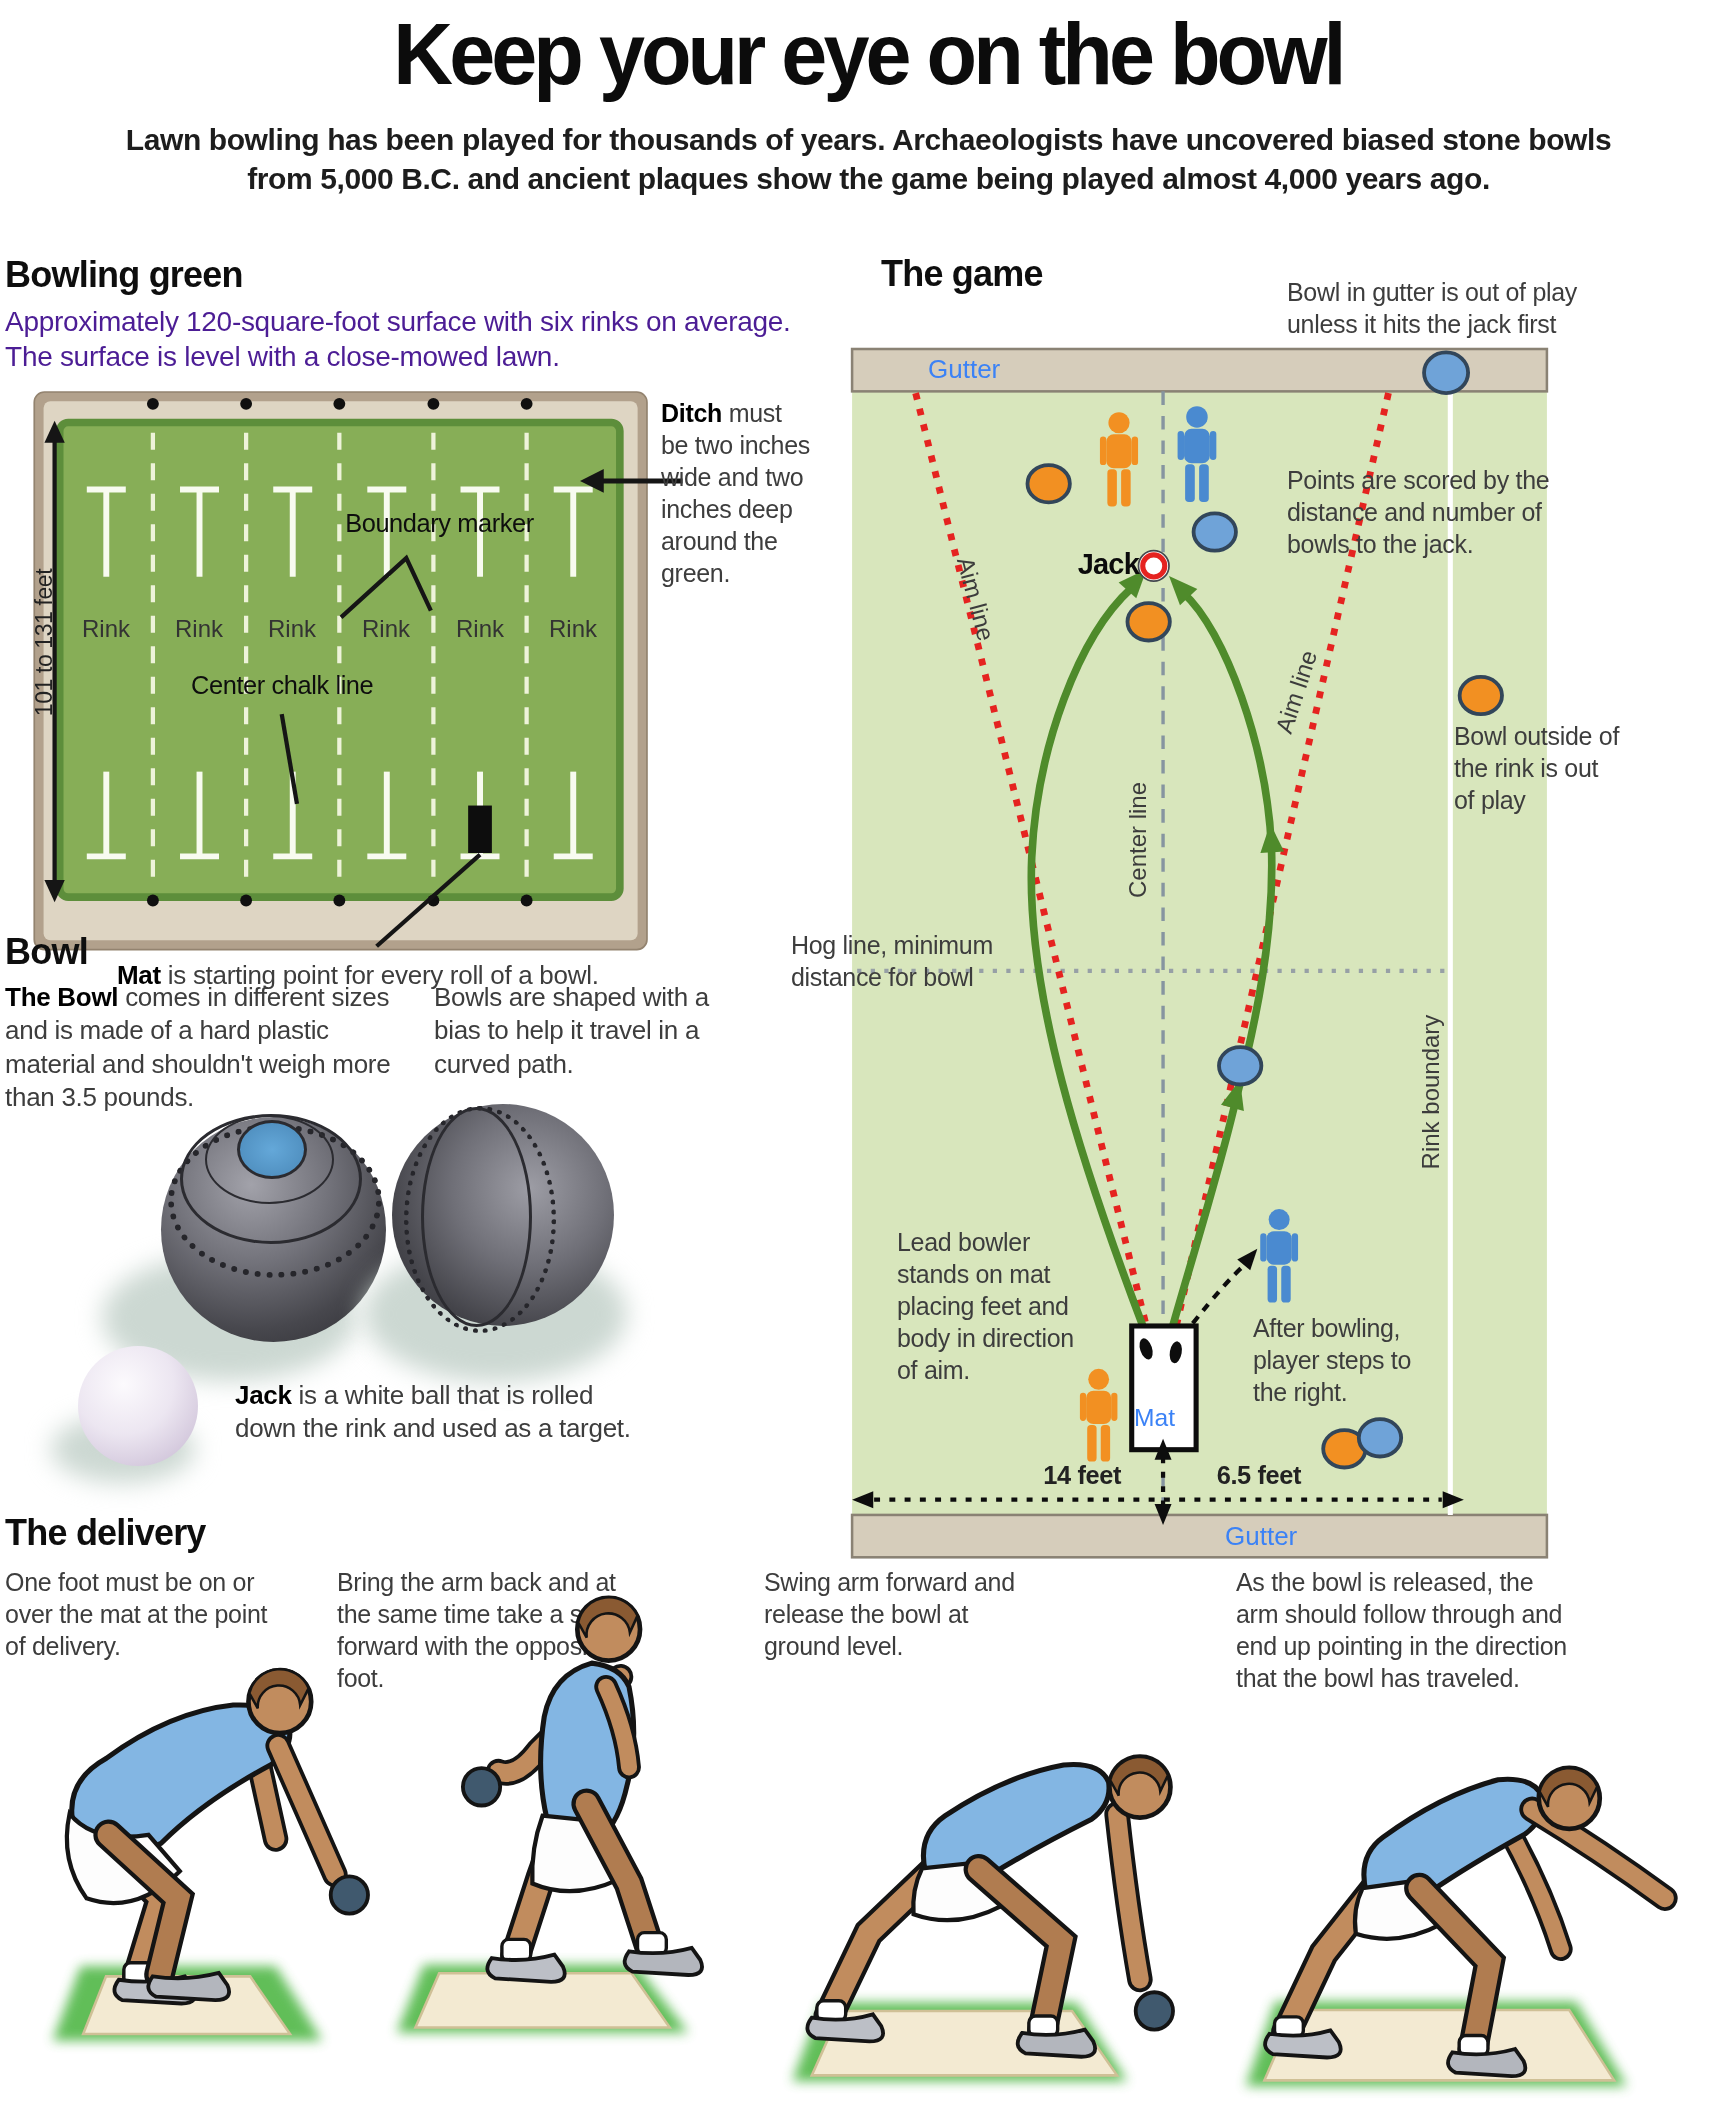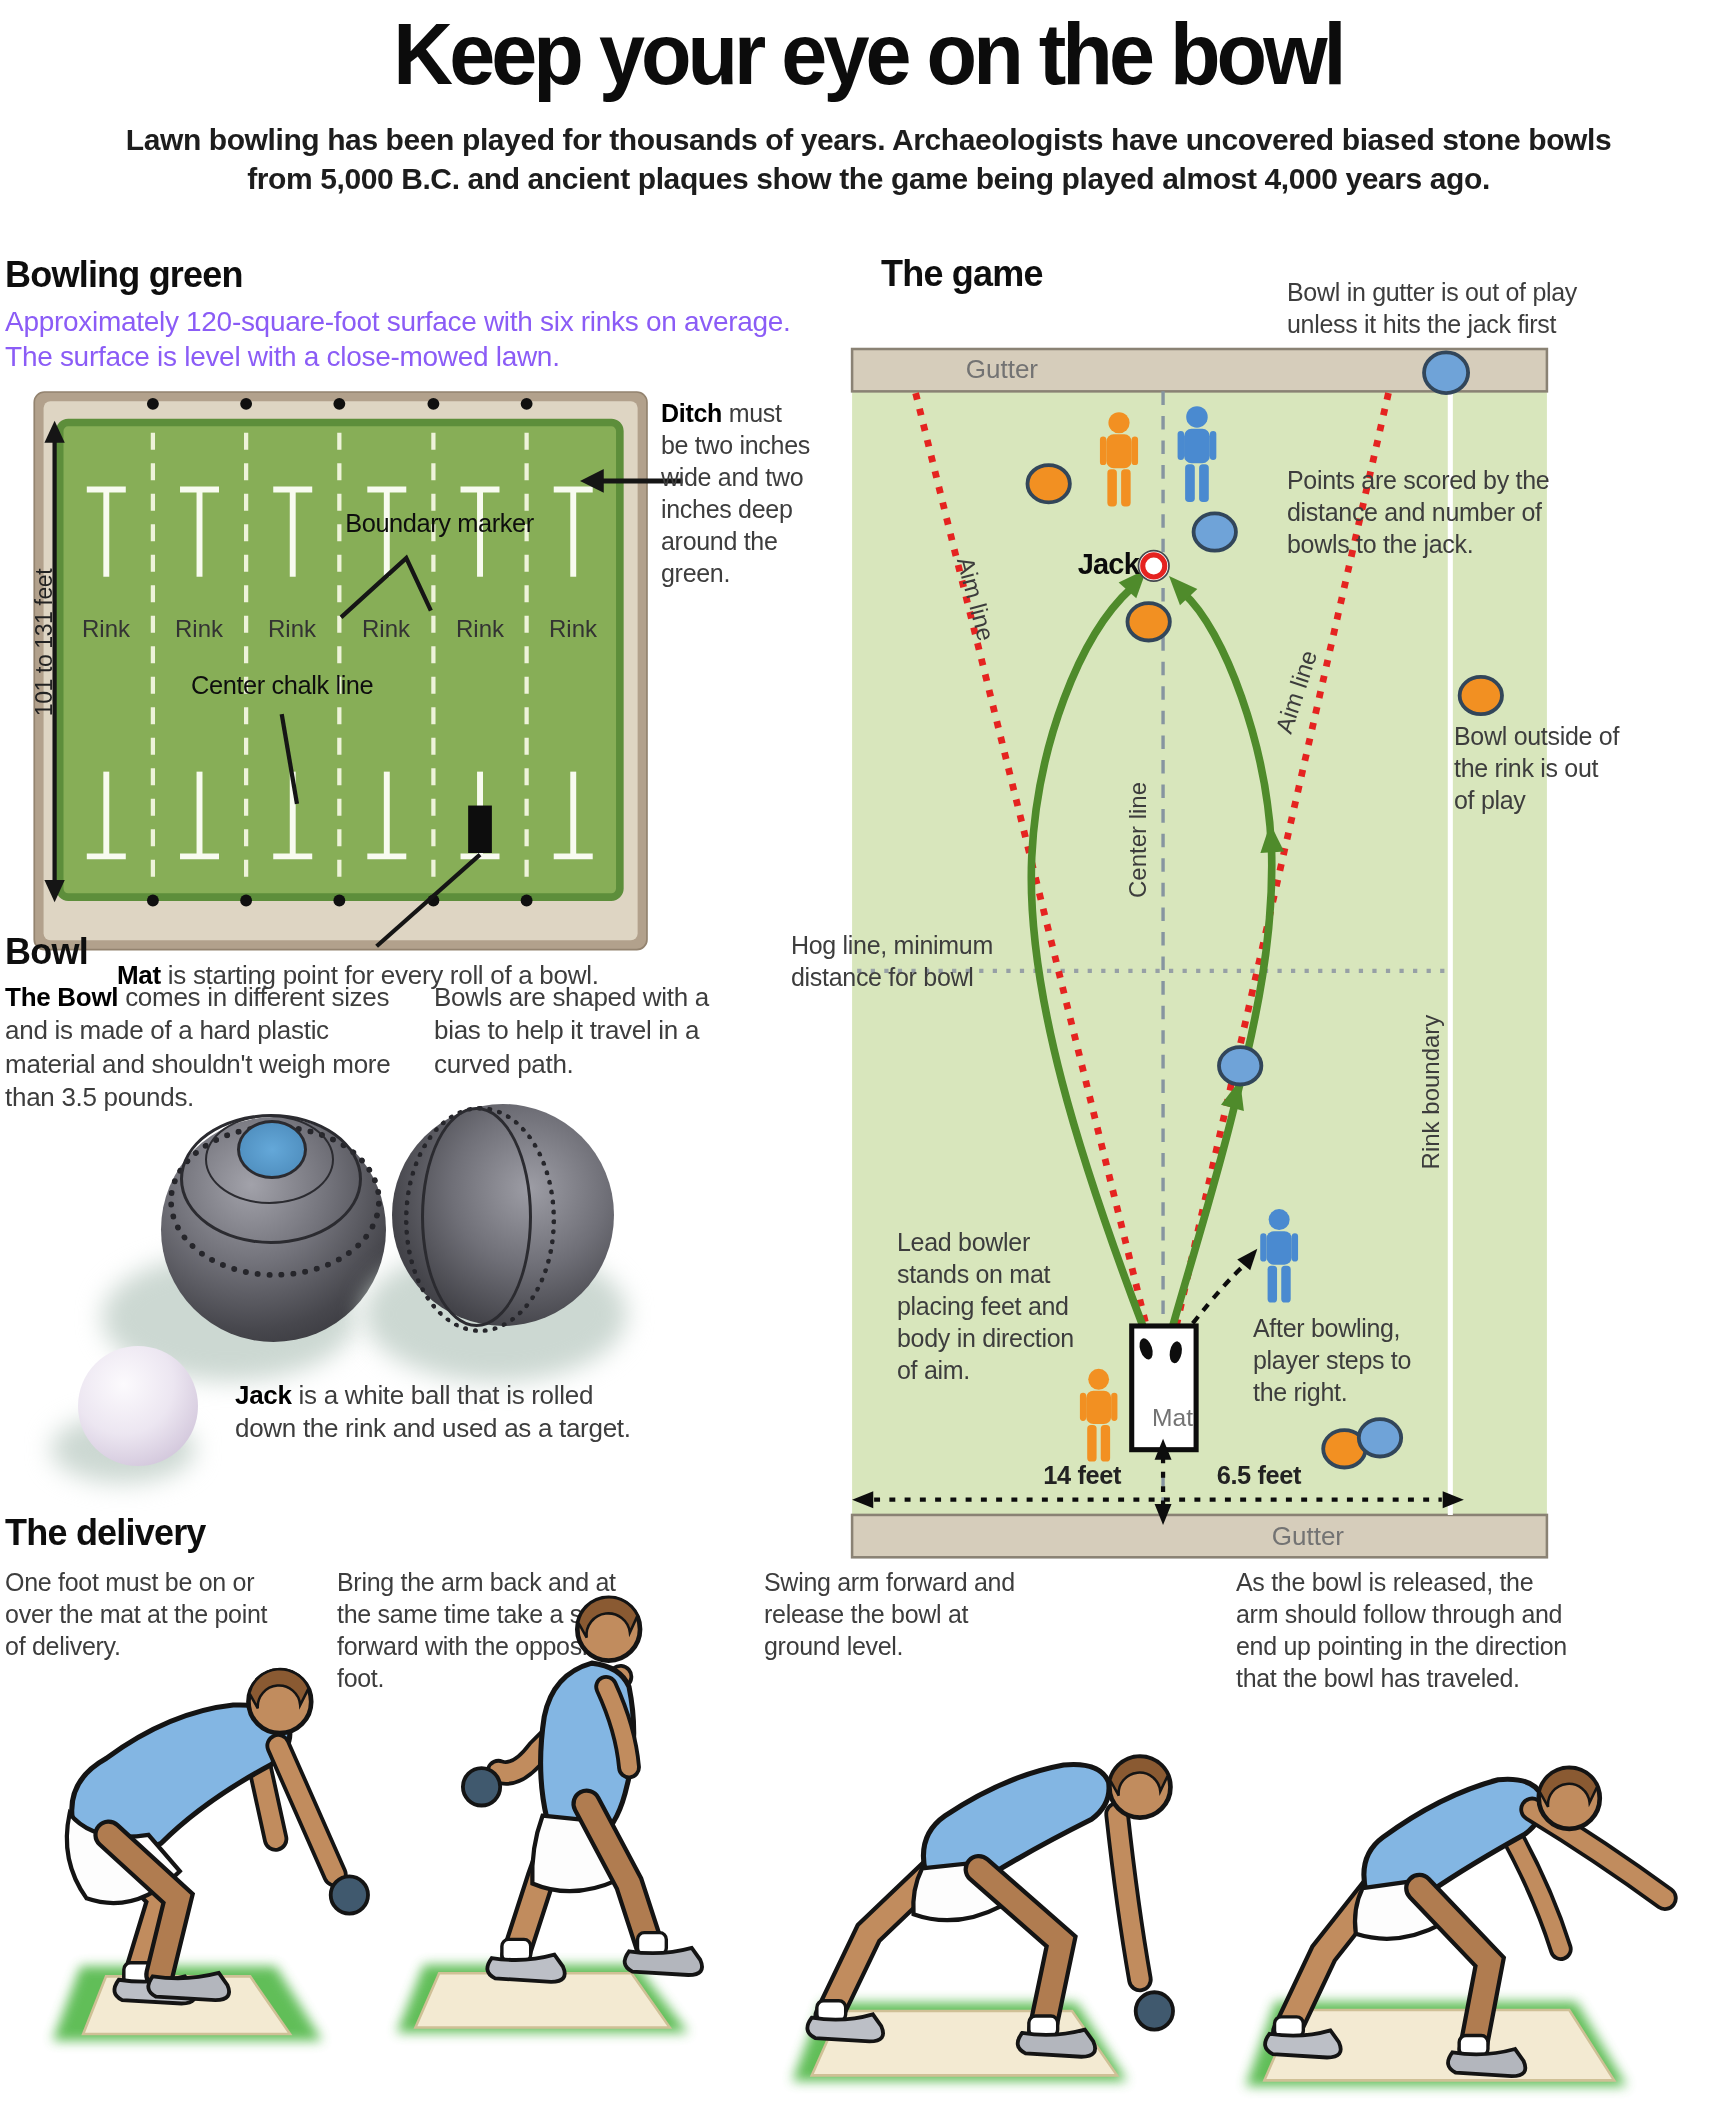--- a/index.html
+++ b/index.html
@@ -6,24 +6,24 @@
   body{width:1736px;height:2109px;position:relative;overflow:hidden;
        font-family:"Liberation Sans",sans-serif;color:#3d3d3d;}
   .abs{position:absolute;}
   .title{left:0;top:3.4px;width:1736px;text-align:center;font-size:88px;font-weight:bold;
          color:#0c0c0c;letter-spacing:-4.2px;transform:scaleX(.94);}
   .intro{left:114px;top:120px;width:1509px;text-align:center;font-size:30px;font-weight:bold;
          color:#1d1d1d;line-height:1.3;letter-spacing:-0.4px;}
   .sec-h{font-size:36px;font-weight:bold;color:#0e0e0e;letter-spacing:-0.8px;text-align:right;}
   .note{font-size:25px;line-height:1.28;letter-spacing:-0.3px;color:#3d3d3d;}
   .note b{color:#000;}
-  .big-note{font-size:28px;line-height:1.24;letter-spacing:-0.3px;color:#8b5cf6;}
+  .big-note{font-size:28px;line-height:1.24;letter-spacing:-0.3px;color:#4c1d95;}
   .lab{font-size:25.4px;font-weight:normal;color:#0e0e0e;letter-spacing:-0.4px;}
   .rink-lab{font-size:24px;color:#333;width:76px;text-align:center;}
-  .gut{font-size:26px;color:#737373;text-align:right;}
+  .gut{font-size:26px;color:#3b82f6;text-align:left;}
   .feet{font-size:25.4px;font-weight:bold;color:#222;text-align:right;letter-spacing:-0.4px;}
   .vrot{transform:rotate(-90deg);transform-origin:center;text-align:center;}
   .sphere{border-radius:50%;}
   .shadow{border-radius:50%;background:#ccd8d2;filter:blur(12px);}
   svg{overflow:visible;}
 </style>
 </head>
 <body>
 
 <div class="abs title">Keep your eye on the bowl</div>

